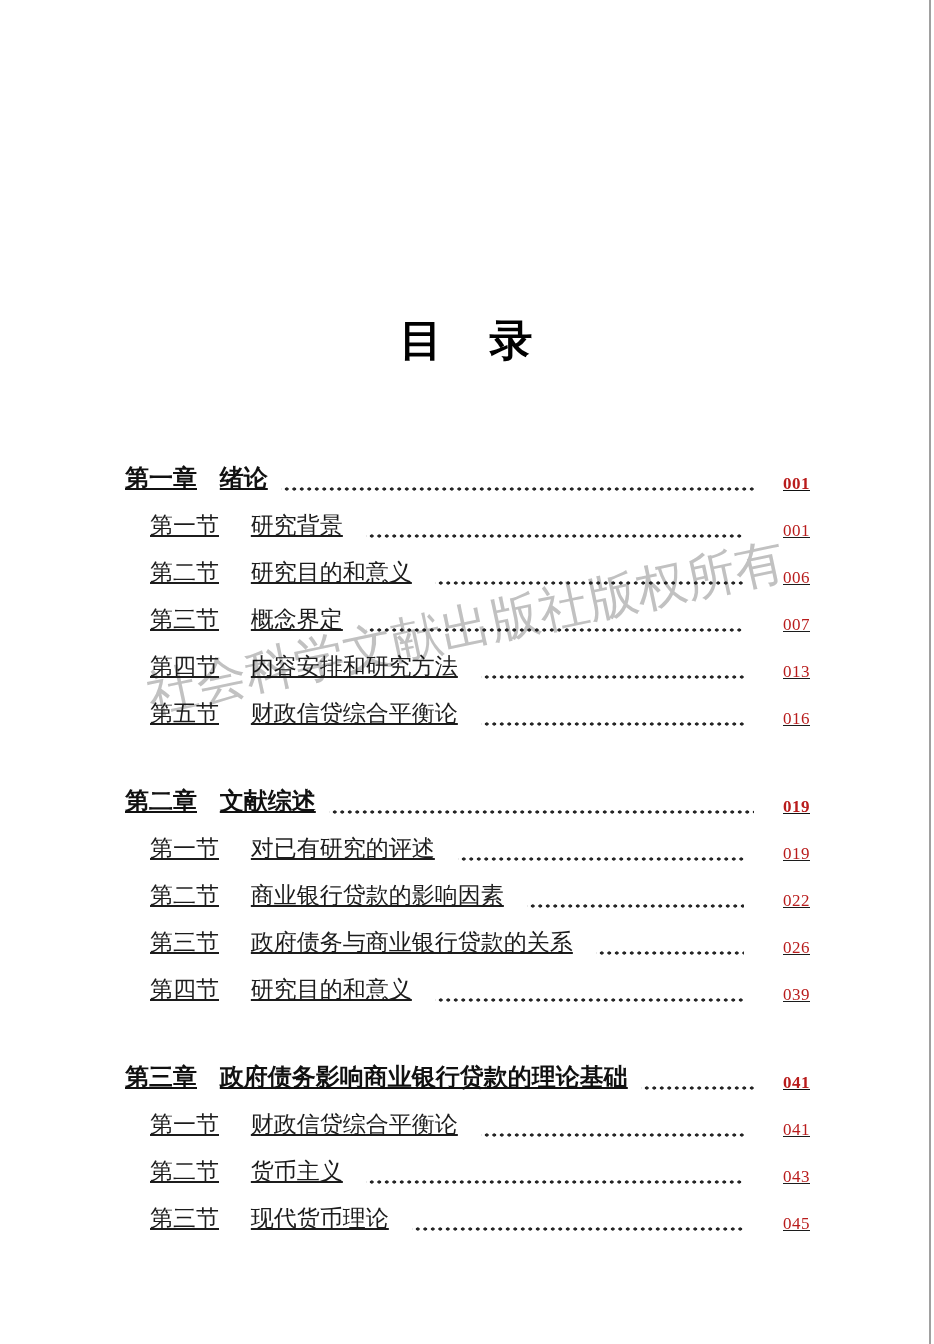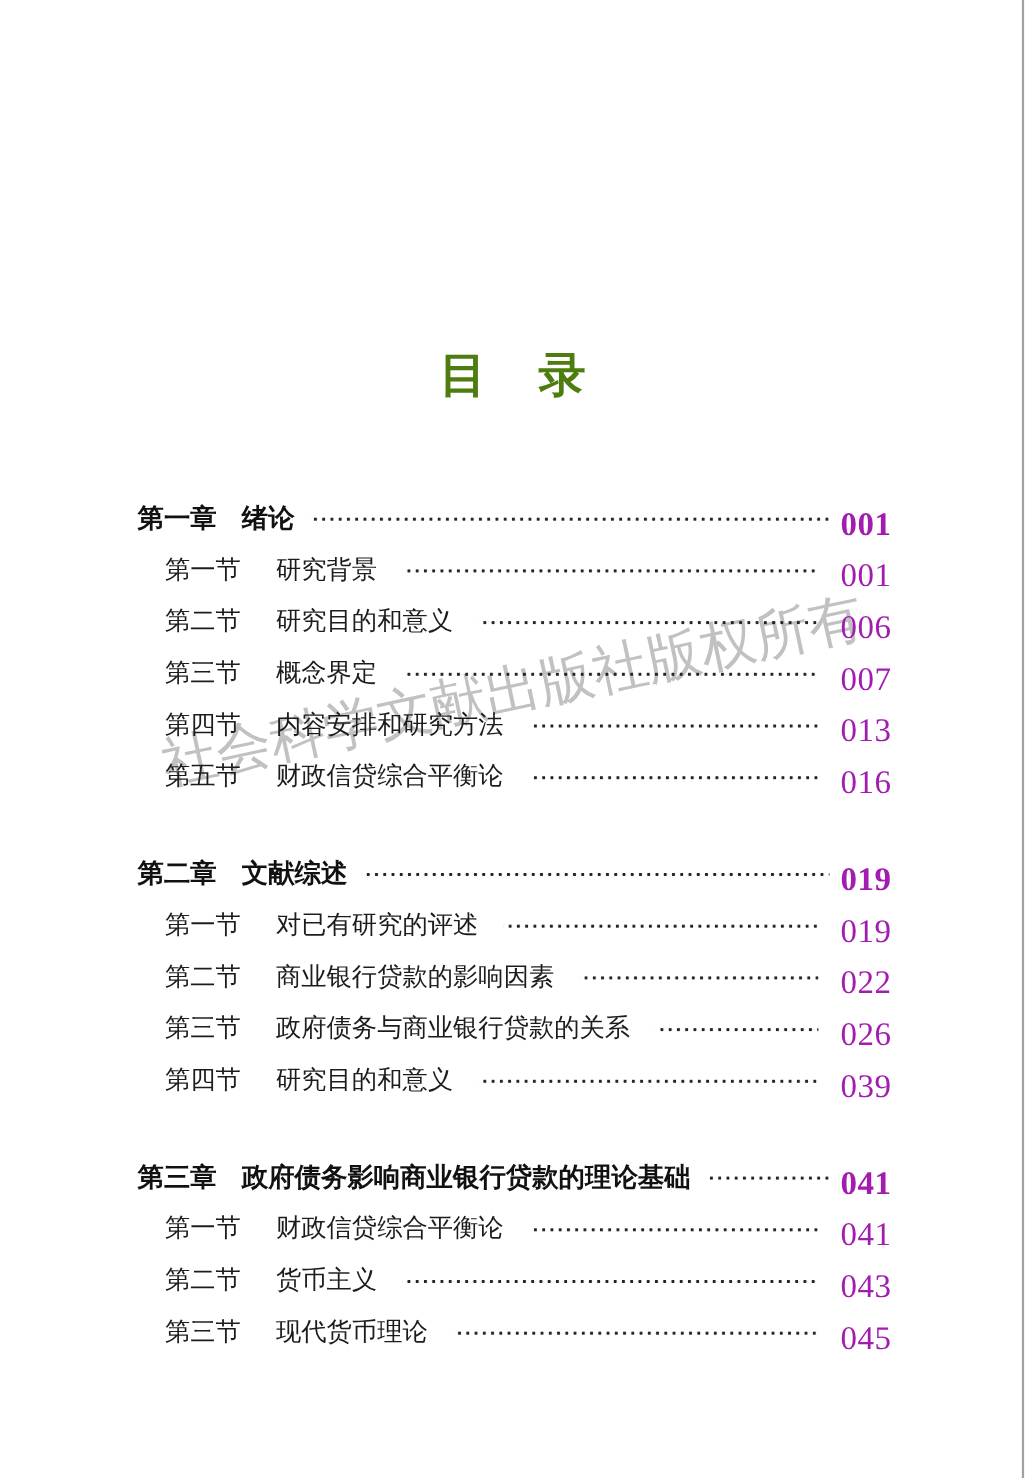--- a/index.html
+++ b/index.html
@@ -40,36 +40,37 @@
   }
 
   .doc-title {
     position: absolute;
     left: 0; top: 312px;
     width: 934px;
     text-align: center;
     font-size: 43px;
     font-weight: 700;
     letter-spacing: 2px;
-    color: #4d7c0f;
+    color: #000000;
     z-index: 2;
   }
 
   .toc {
     position: absolute;
     left: 125px; top: 447px;
     width: 685px;
     z-index: 2;
   }
   .row {
     display: flex;
-    align-items: center;
+    align-items: flex-end;
     height: 47px;
     font-size: 23px;
     white-space: nowrap;
+    text-decoration: underline;
   }
   .row.group-gap { margin-top: 41px; }
   .row.chapter {
     font-family: "Liberation Sans", "DejaVu Sans", sans-serif;
     font-weight: 700;
     font-size: 24px;
     color: #111;
   }
   .row.section { padding-left: 25px; color: #1c1c1c; gap: 10px; }
   .entry-label { margin-right: 0.95em; flex: none; }
@@ -81,24 +82,24 @@
     background-image: radial-gradient(circle, #242424 1.5px, rgba(0,0,0,0) 1.7px);
     background-size: 7.5px 10px;
     background-repeat: repeat-x;
     background-position: 2px center;
     min-width: 20px;
   }
   .pagenum {
     flex: none;
     width: 46px;
     text-align: right;
-    font-size: 30px;
+    font-size: 17px;
     letter-spacing: 0.5px;
     font-family: "Liberation Serif", "DejaVu Serif", serif;
-    color: #a21caf;
+    color: #b91c1c;
     margin-top: 12px;
   }
 </style>
 </head>
 <body>
 
 <div class="scan-page">
 
   <div class="watermark">社会科学文献出版社版权所有</div>
 

